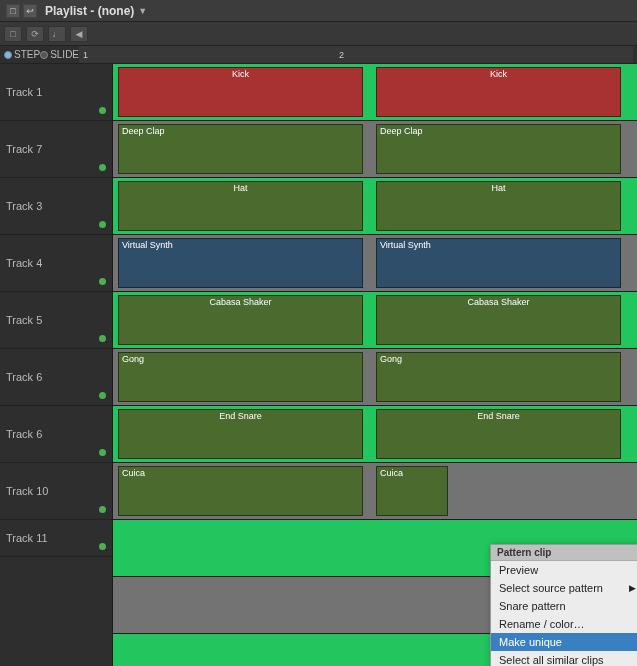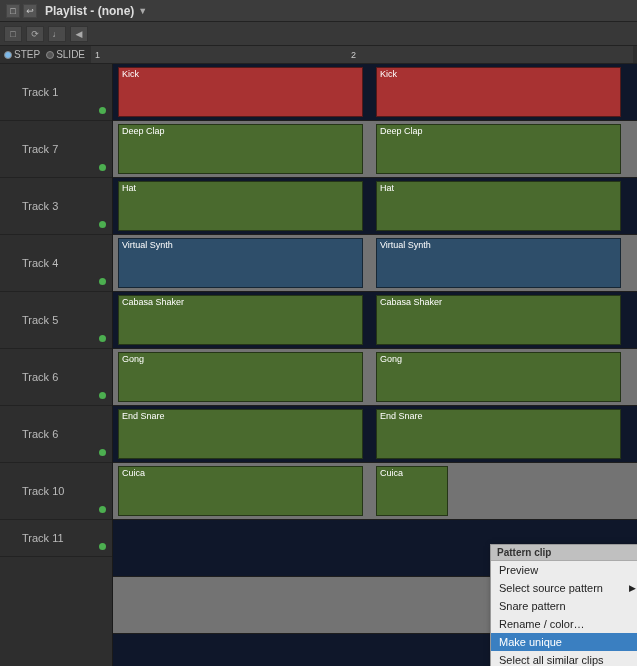--- a/index.html
+++ b/index.html
@@ -72,21 +72,20 @@
     }
 
     
     .step-slide-bar {
       background: #2e2e2e;
       height: 18px;
       display: flex;
       align-items: center;
       padding: 0 4px;
       border-bottom: 1px solid #222;
-      gap: 6px;
     }
     .step-radio, .slide-radio {
       display: flex;
       align-items: center;
       gap: 2px;
       font-size: 10px;
       color: #bbb;
     }
     .radio-dot {
       width: 8px; height: 8px;
@@ -123,21 +122,21 @@
       background: #2e2e2e;
       border-right: 1px solid #1a1a1a;
       overflow: hidden;
     }
 
     .track-row {
       height: 57px;
       border-bottom: 1px solid #222;
       display: flex;
       align-items: center;
-      padding: 0 22px;
+      padding: 0 6px;
       position: relative;
     }
     .track-row.small {
       height: 37px;
     }
     .track-name {
       font-size: 11px;
       color: #bbb;
     }
     .track-led {
@@ -177,21 +176,22 @@
       color: #fff;
       padding: 1px 3px;
       overflow: hidden;
       cursor: pointer;
     }
 
     .track-bg-alt {
       background: #737373;
     }
     .track-bg {
-      background: #0f172a;
+      background: #22c55e;
+      text-align: center;
     }
 
     
     .context-menu {
       position: absolute;
       left: 377px;
       top: 480px;
       width: 155px;
       background: #ececec;
       border: 1px solid #999;

